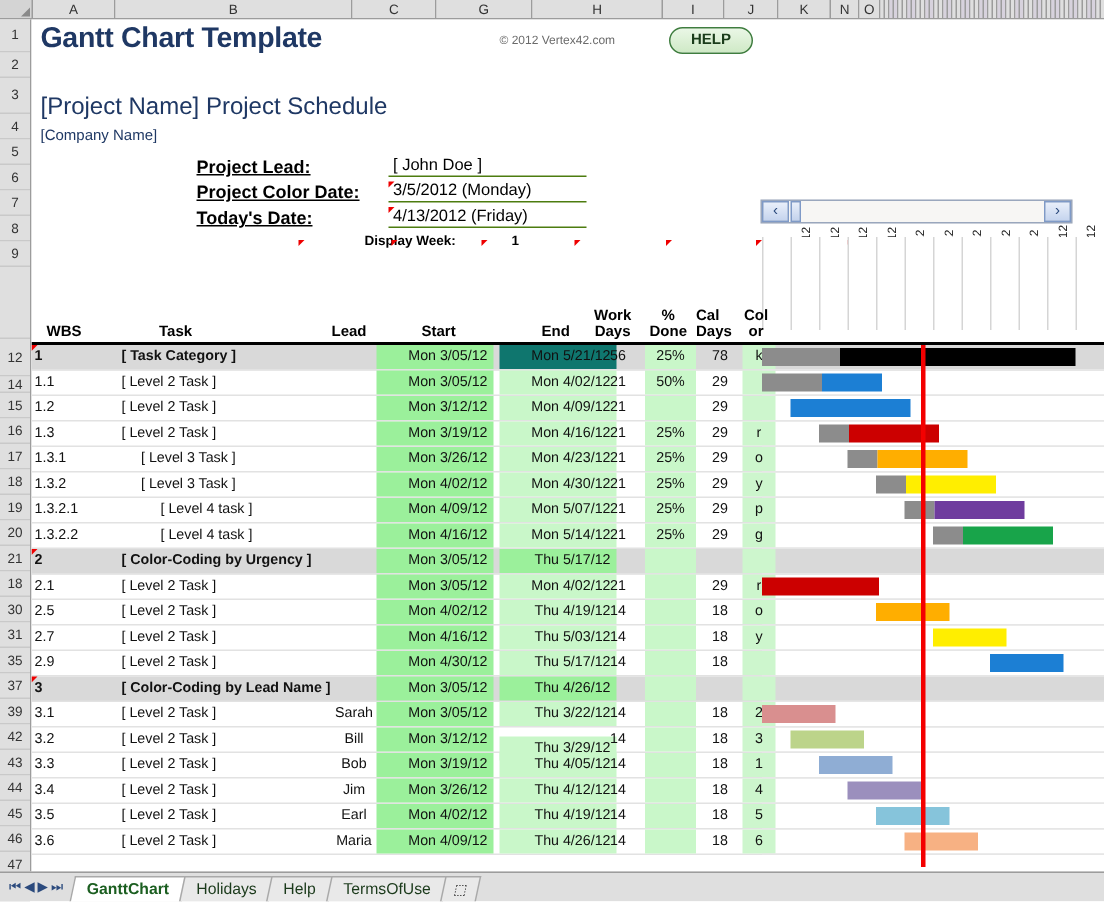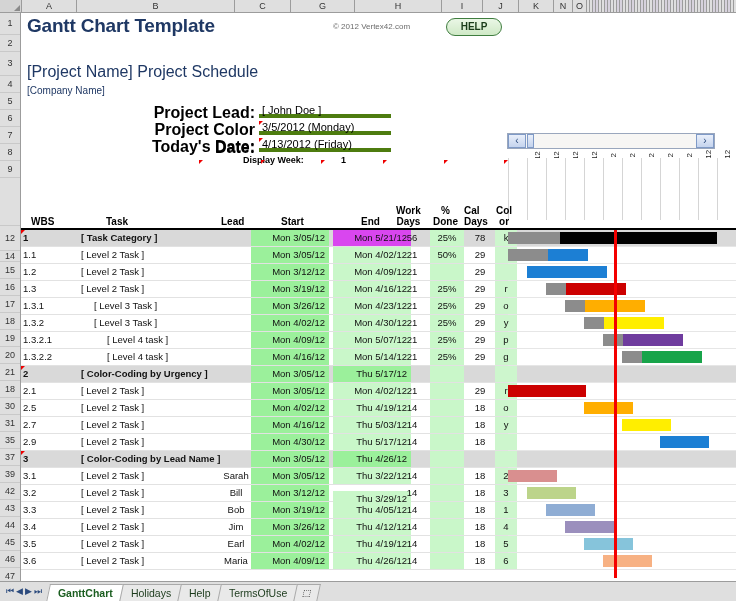--- a/index.html
+++ b/index.html
@@ -30,22 +30,22 @@
   .title1{position:absolute;left:6px;top:2px;font-size:19px;font-weight:bold;color:#1f3864;
           letter-spacing:-.2px;}
   .copyright{position:absolute;left:312px;top:9px;font-size:8px;color:#6b6b6b;}
   .helpbtn{position:absolute;left:425px;top:5px;width:56px;height:18px;border-radius:9px;
            border:1.5px solid #3f7d3f;background:linear-gradient(#eaf7e6,#cfe9c6);
            font-size:10px;font-weight:bold;color:#1b3d1b;text-align:center;line-height:16px;
            box-sizing:border-box;cursor:pointer;}
   .title2{position:absolute;left:6px;top:50px;font-size:16px;color:#1f3864;}
   .company{position:absolute;left:6px;top:72px;font-size:10px;color:#1f3864;}
 
-  .infolab{position:absolute;text-align:right;font-size:16px;font-weight:bold;color:#000;}
-  .infoval{position:absolute;font-size:11px;color:#000;border-bottom:4px solid #4d7c0f;
+  .infolab{position:absolute;text-align:left;font-size:12px;font-weight:bold;color:#000;text-decoration:underline;}
+  .infoval{position:absolute;font-size:11px;color:#000;border-bottom:1px solid #4d7c0f;
            width:132px;box-sizing:border-box;padding-left:3px;height:14px;line-height:13px;}
   .cmt{position:absolute;width:0;height:0;border-style:solid;border-width:4px 4px 0 0;
        border-color:#e00 transparent transparent transparent;}
 
   .dwlab{position:absolute;left:222px;top:142px;font-size:9px;font-weight:bold;}
   .dwval{position:absolute;left:320px;top:142px;font-size:9px;font-weight:bold;}
 
   
   .wkscroll{position:absolute;left:486px;top:120px;width:208px;height:16px;
             background:#f1f0ee;border:1px solid #9aa7bd;box-sizing:border-box;display:flex;}
@@ -324,21 +324,21 @@
         </div>
       </div>
 
     <div id="rows">
         <div class="row cat" style="top: 217px;">
           <div class="catmark"></div>
           <div class="cell" style="left: 2px; width: 48px; font-weight: bold;">1</div>
           <div class="cell" style="left: 52px; width: 150px; padding-left: 8px; font-weight: bold;">[ Task Category ]</div>
           <div class="cell c" style="left: 186px; width: 58px;"></div>
           <div class="cell r" style="left: 230px; width: 78px; background: rgb(155, 240, 155); padding-right: 4px;">Mon 3/05/12</div>
-          <div class="cell r" style="left: 312px; width: 78px; background: #d946ef; padding-right: 4px;">Mon 5/21/12</div>
+          <div class="cell r" style="left: 312px; width: 78px; background: #0f766e; padding-right: 4px;">Mon 5/21/12</div>
           <div class="cell c" style="left: 374px; width: 34px;">56</div>
           <div class="cell c" style="left: 409px; width: 34px; background: rgb(201, 247, 201);">25%</div>
           <div class="cell c" style="left: 444px; width: 30px;">78</div>
           <div class="cell c" style="left: 474px; width: 22px; background: rgb(205, 246, 205);">k</div>
         </div>
         <div class="row" style="top: 234px;">
           <div class="cell" style="left: 2px; width: 48px;">1.1</div>
           <div class="cell" style="left: 52px; width: 150px; padding-left: 8px;">[ Level 2 Task ]</div>
           <div class="cell c" style="left: 186px; width: 58px;"></div>
           <div class="cell r gstart" style="left: 230px; width: 78px; padding-right: 4px;">Mon 3/05/12</div>

